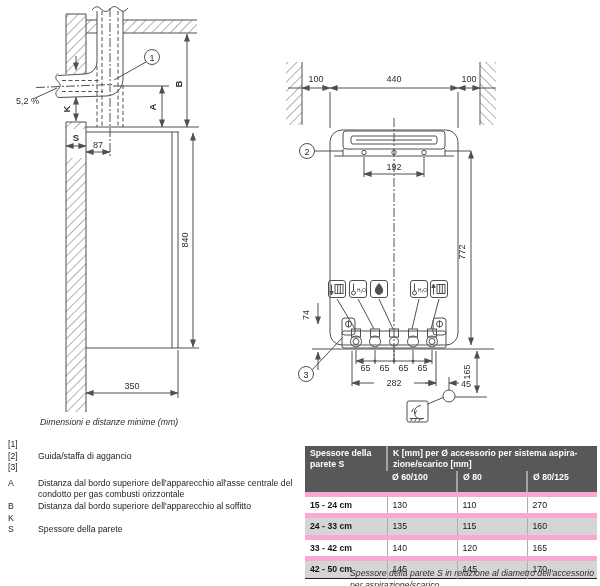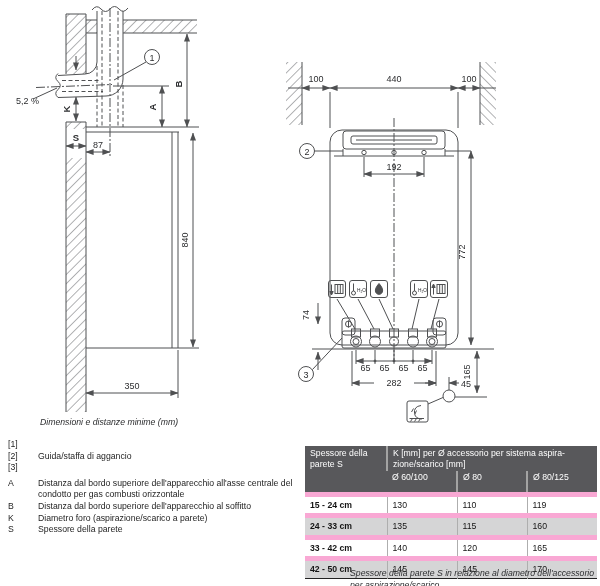--- a/index.html
+++ b/index.html
@@ -15,21 +15,21 @@
   #cap-left{left:40px;top:417px;width:240px}
   #cap-table{left:350px;top:568px;width:247px;line-height:11.5px}
   #legend{position:absolute;left:8px;top:439px;width:288px;font-size:8.7px;color:#1e1e1e;line-height:11.6px}
   .lrow{display:flex}
   .lrow.spaced{margin-top:4px}
   .lkey{width:30px;flex:none}
   .ltext{flex:1}
   #tablewrap{position:absolute;left:305px;top:446px;width:292px}
   table{border-collapse:collapse;width:292px;font-size:8.7px;color:#141414;border-bottom:1px solid #222;table-layout:fixed}
   col.c0{width:82px}col.c1{width:70px}col.c2{width:70px}col.c3{width:70px}
-  thead th{background:#58585b;color:#fff;text-align:left;font-weight:normal;padding:2px 5px;vertical-align:top;line-height:10.5px}
+  thead th{background:#58585b;color:#fff;text-align:left;font-weight:bold;padding:2px 5px;vertical-align:top;line-height:10.5px}
   thead th.k{white-space:pre-line}
   thead tr th + th{border-left:2px solid #a3a3a3}
   thead tr.sub th{padding-top:1px;padding-bottom:9px}
   tbody td{padding:3px 5px;border-top:5px solid #f9a8d4;line-height:10.5px}
   tbody tr:nth-child(even){background:#d5d5d6}
   tbody td + td{border-left:1px solid #aeaeae}
   tbody td.lab{font-weight:bold}
 </style>
 </head>
 <body>
@@ -311,21 +311,20 @@
   <div class="lrow spaced">
     <span class="lkey">A</span>
     <span class="ltext">Distanza dal bordo superiore dell'apparecchio all'asse centrale del condotto per gas combusti orizzontale</span>
   </div>
   <div class="lrow">
     <span class="lkey">B</span>
     <span class="ltext">Distanza dal bordo superiore dell'apparecchio al soffitto</span>
   </div>
   <div class="lrow">
     <span class="lkey">K</span>
-    <span class="ltext">Diametro foro (aspirazione/scarico a parete)</span>
   </div>
   <div class="lrow">
     <span class="lkey">S</span>
     <span class="ltext">Spessore della parete</span>
   </div>
 </div>
 
 <div id="tablewrap">
   <table>
     <colgroup>
@@ -344,21 +343,21 @@
         <th>Ø 60/100</th>
         <th>Ø 80</th>
         <th>Ø 80/125</th>
       </tr>
     </thead>
     <tbody>
       <tr>
         <td class="lab">15 - 24 cm</td>
         <td>130</td>
         <td>110</td>
-        <td>119</td>
+        <td>270</td>
       </tr>
       <tr>
         <td class="lab">24 - 33 cm</td>
         <td>135</td>
         <td>115</td>
         <td>160</td>
       </tr>
       <tr>
         <td class="lab">33 - 42 cm</td>
         <td>140</td>

